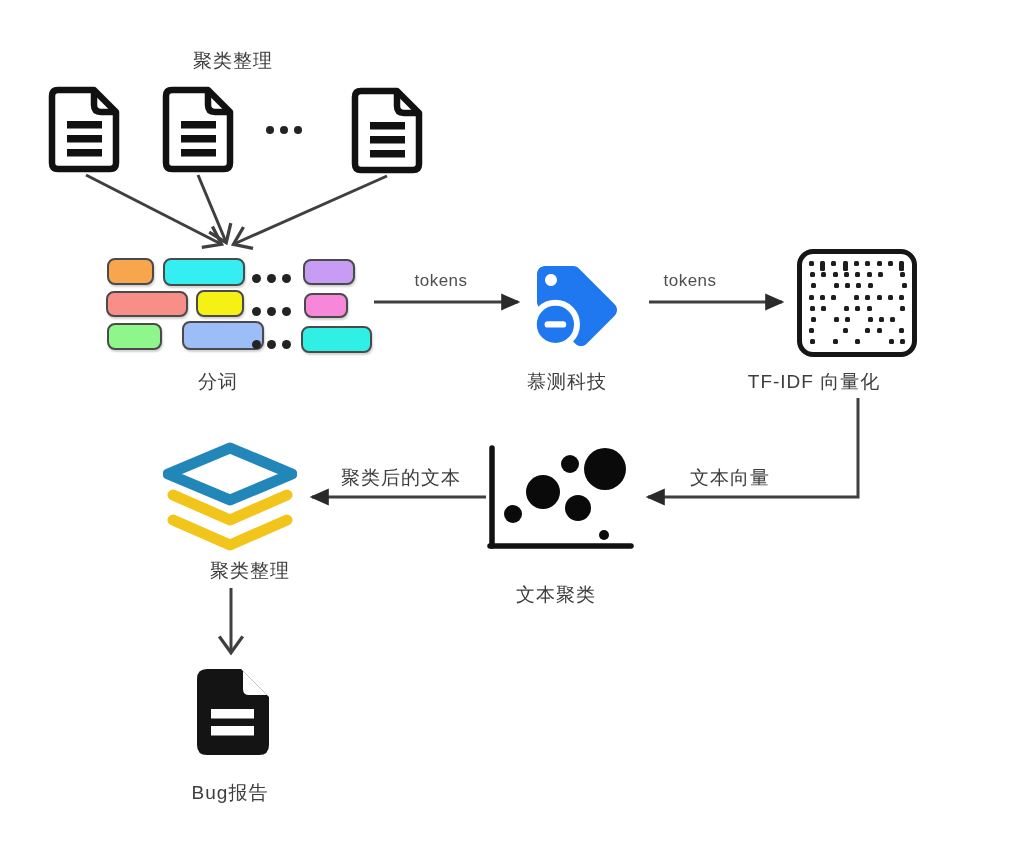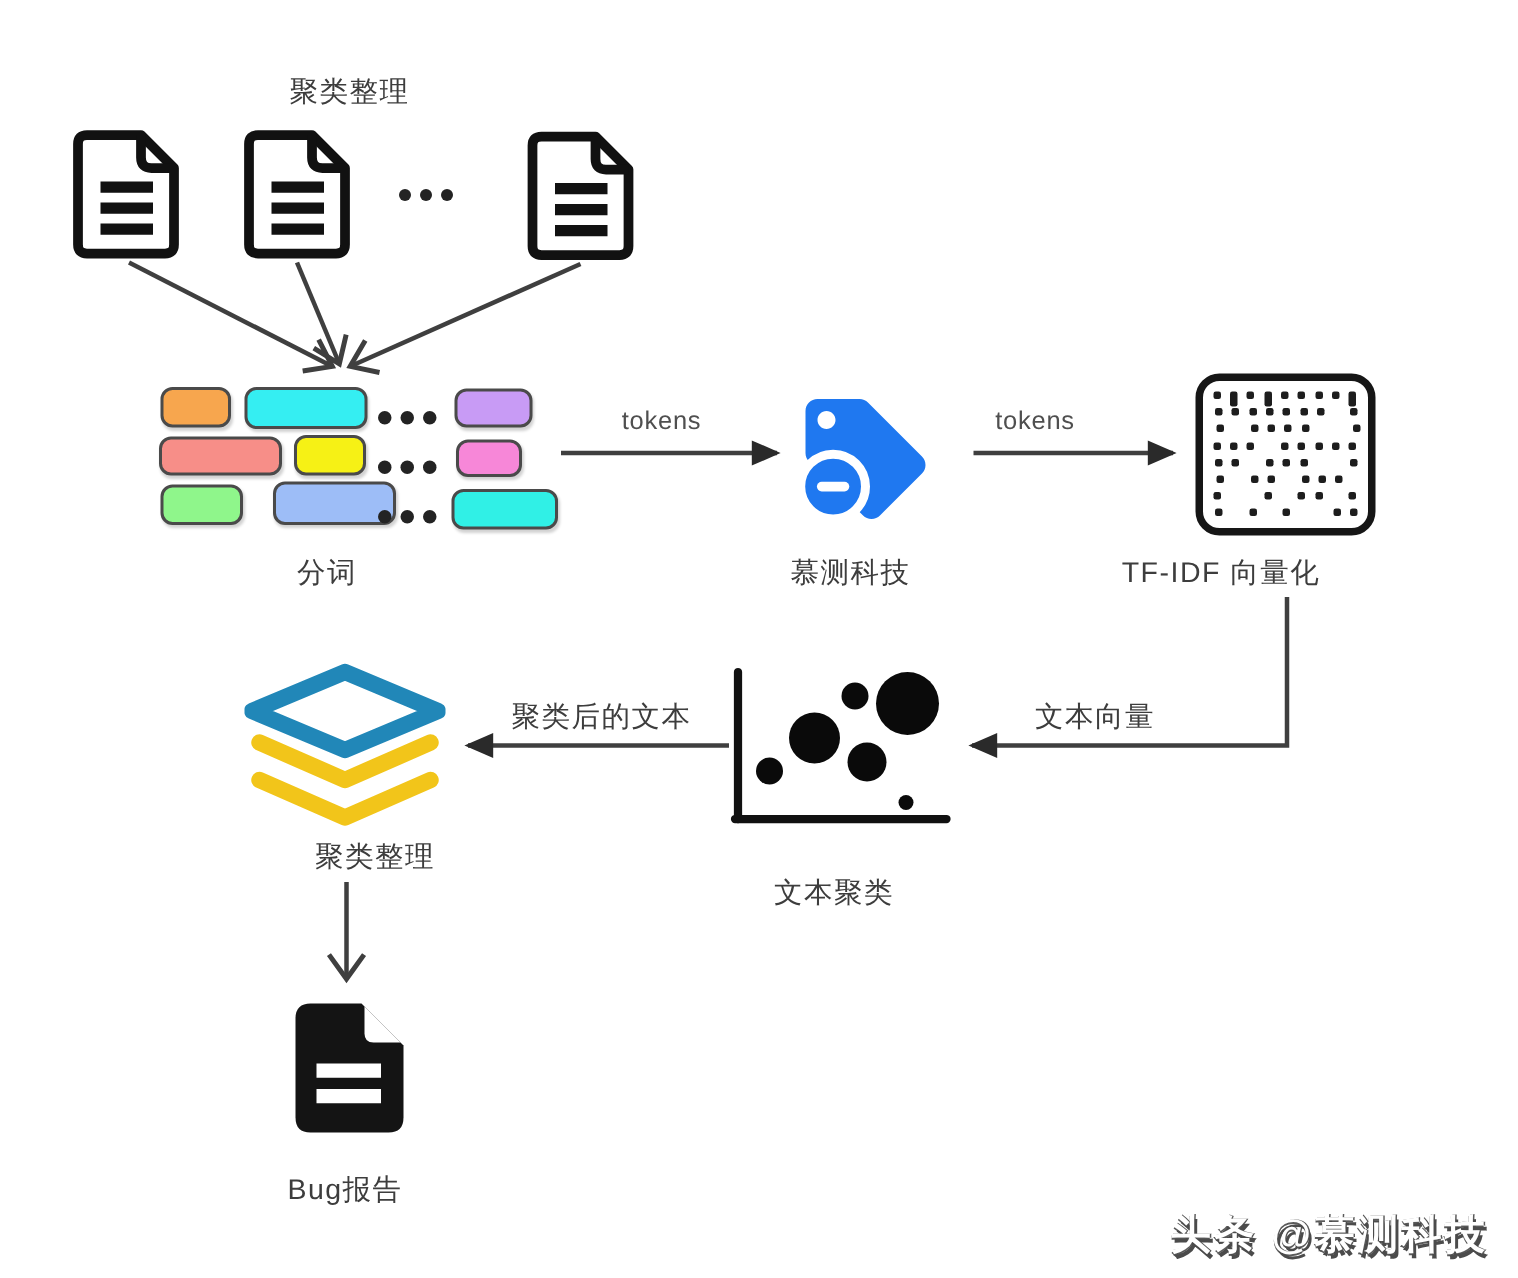--- a/index.html
+++ b/index.html
@@ -265,15 +265,14 @@
   <div class="bugdoc">
     <svg width="78" height="92" viewBox="0 0 78 92">
       <path d="M13,3 H47 L75,31 V79 Q75,89 65,89 H13 Q3,89 3,79 V13 Q3,3 13,3 Z" fill="var(--icon-black)"></path>
       <path d="M49,5 L49,23 Q49,29 55,29 L73,29 Z" fill="#ffffff"></path>
       <rect x="17" y="43" width="43" height="9.5" fill="#ffffff"></rect>
       <rect x="17" y="60" width="43" height="9.5" fill="#ffffff"></rect>
     </svg>
   </div>
   <div class="lbl lbl-bug">Bug报告</div>
 
-  <div class="watermark">头条 @慕测科技</div>
 
 </div>
 
 </body></html>

